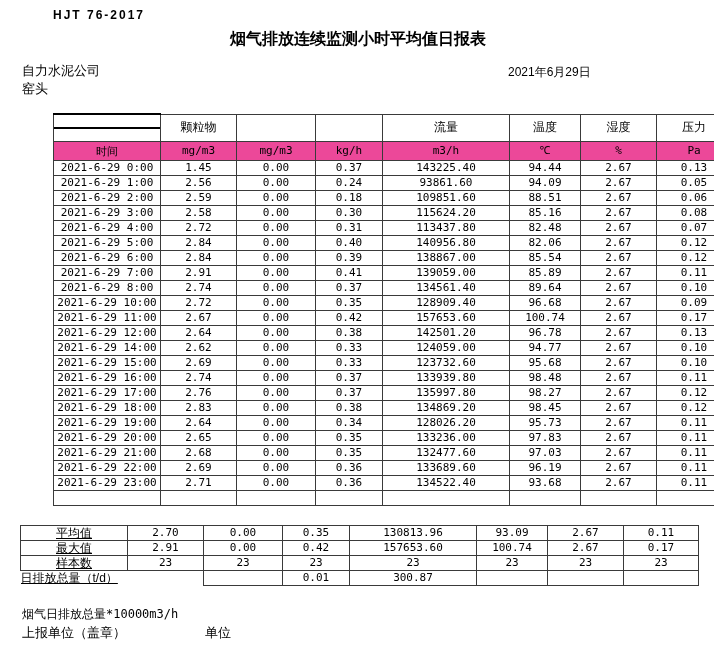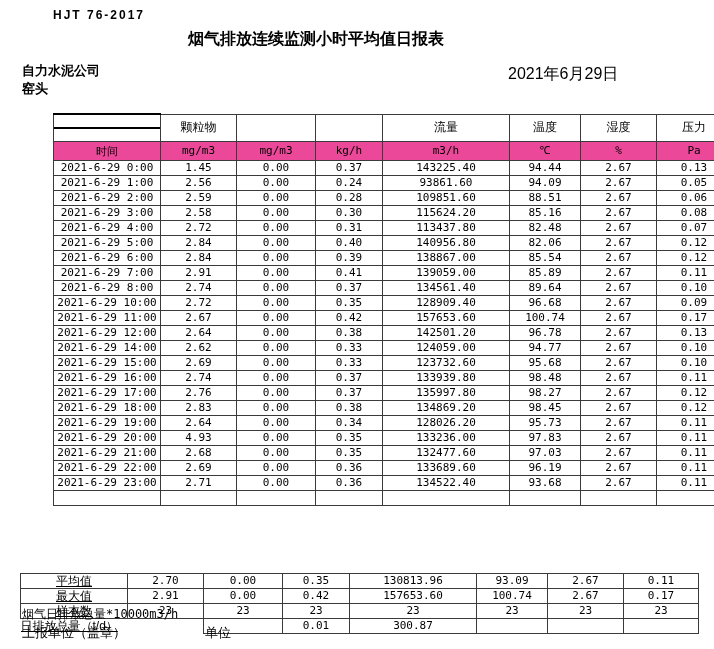--- a/index.html
+++ b/index.html
@@ -1,29 +1,29 @@
 <!DOCTYPE html>
 <html><head>
 <meta charset="utf-8">
 <style>
   html,body{margin:0;padding:0;background:#ffffff;}
   body{width:714px;height:649px;font-family:"Liberation Sans","DejaVu Sans",sans-serif;color:#000;}
   .sheet{position:relative;width:714px;height:649px;overflow:hidden;}
 
   .std-code{position:absolute;left:22px;top:8px;font-size:12px;font-weight:bold;letter-spacing:2px;padding-left:31px;}
-  .title{position:absolute;left:0;top:29px;width:632px;text-align:center;font-size:16px;font-weight:bold;margin:0;}
-  .company-block{position:absolute;left:22px;top:62px;font-size:13px;font-weight:bold;line-height:18px;}
-  .report-date{position:absolute;left:508px;top:64px;font-size:16px;}
+  .title{position:absolute;left:0;top:29px;width:632px;text-align:center;font-size:16px;font-weight:bold;margin:0;padding-left:42px;}
+  .company-block{position:absolute;left:22px;top:62px;font-size:13px;font-weight:normal;line-height:18px;}
+  .report-date{position:absolute;left:508px;top:64px;font-size:12px;}
 
   table{border-collapse:collapse;table-layout:fixed;position:absolute;left:20px;width:678px;font-size:11px;}
   td,th{border:1px solid #3a3a3a;padding:0;text-align:center;overflow:hidden;white-space:nowrap;font-weight:normal;}
   .num{font-family:"DejaVu Sans Mono","Liberation Mono",monospace;font-size:11px;}
 
   #main-table{top:113px;margin-left:33px;}
-  #summary-table{top:525px;margin-top:48px;}
+  #summary-table{top:525px;}
 
   .group-row th{height:26px;font-size:12px;}
   .corner-cell{position:relative;border-top:2px solid #000;}
   .corner-divider{position:absolute;left:0;top:12px;width:100%;height:0;border-top:2px solid #000;}
   .unit-row td{height:18px;line-height:18px;}
   .data-row td, .spacer-row td{height:14px;line-height:14px;}
   .sum-row td{height:14px;line-height:14px;}
   .sum-label{text-decoration:underline;font-size:12px;}
   .total-label-cell{border-left:none!important;border-bottom:none!important;text-align:left!important;}
   .total-label-cell .sum-label{font-size:12px;}
@@ -99,21 +99,21 @@
           <td class="num">0.24</td>
           <td class="num">93861.60</td>
           <td class="num">94.09</td>
           <td class="num">2.67</td>
           <td class="num">0.05</td>
         </tr>
         <tr class="data-row">
           <td class="num">2021-6-29 2:00</td>
           <td class="num">2.59</td>
           <td class="num">0.00</td>
-          <td class="num">0.28</td>
+          <td class="num">0.18</td>
           <td class="num">109851.60</td>
           <td class="num">88.51</td>
           <td class="num">2.67</td>
           <td class="num">0.06</td>
         </tr>
         <tr class="data-row">
           <td class="num">2021-6-29 3:00</td>
           <td class="num">2.58</td>
           <td class="num">0.00</td>
           <td class="num">0.30</td>
@@ -257,21 +257,21 @@
           <td class="num">2.64</td>
           <td class="num">0.00</td>
           <td class="num">0.34</td>
           <td class="num">128026.20</td>
           <td class="num">95.73</td>
           <td class="num">2.67</td>
           <td class="num">0.11</td>
         </tr>
         <tr class="data-row">
           <td class="num">2021-6-29 20:00</td>
-          <td class="num">4.93</td>
+          <td class="num">2.65</td>
           <td class="num">0.00</td>
           <td class="num">0.35</td>
           <td class="num">133236.00</td>
           <td class="num">97.83</td>
           <td class="num">2.67</td>
           <td class="num">0.11</td>
         </tr>
         <tr class="data-row">
           <td class="num">2021-6-29 21:00</td>
           <td class="num">2.68</td>

